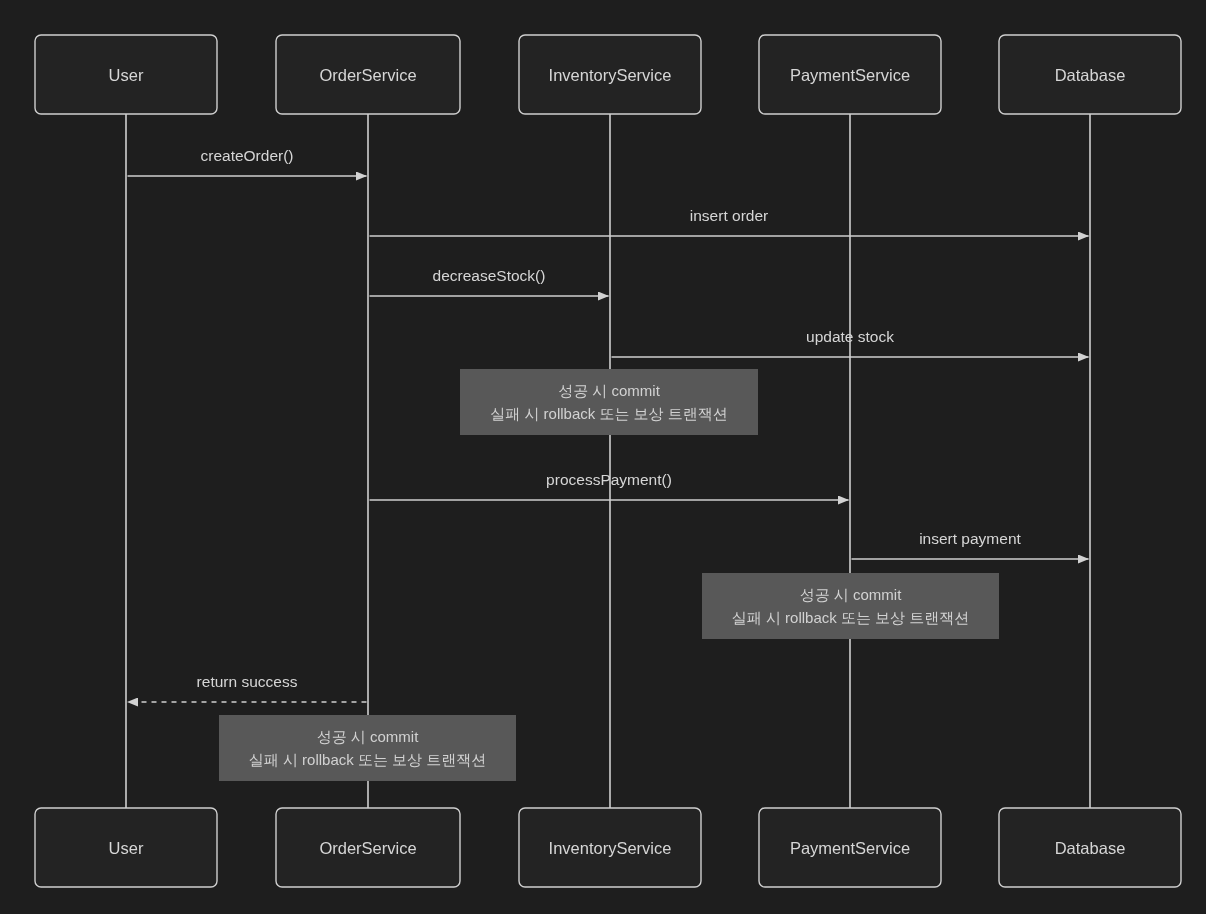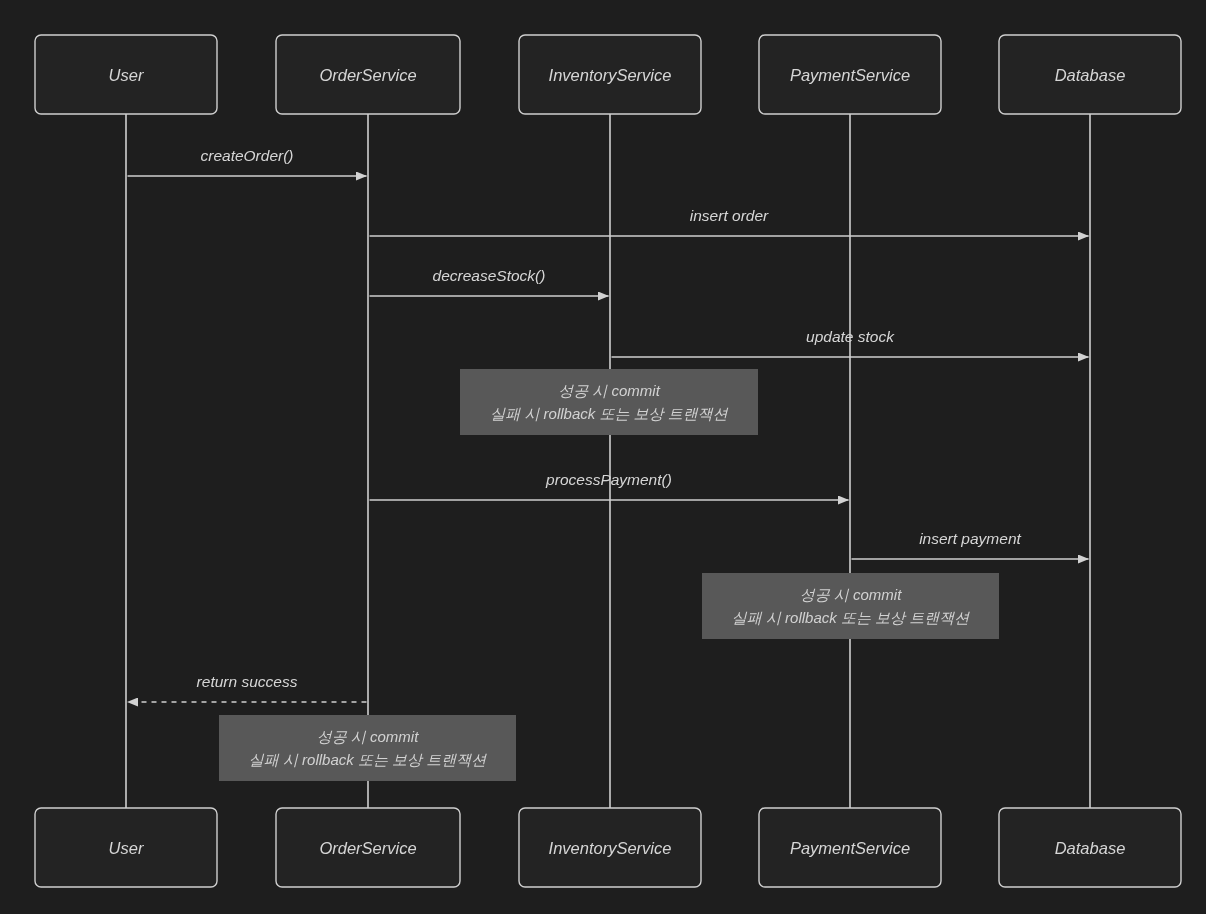--- a/index.html
+++ b/index.html
@@ -11,21 +11,20 @@
     width: 1206px;
     height: 914px;
     overflow: hidden;
     font-family: "Liberation Sans", "DejaVu Sans", sans-serif;
   }
   #diagram-root {
     position: relative;
     width: 1132px;
     height: 914px;
     background: #1e1e1e;
-    font-style: italic;
   }
   #diagram-svg {
     position: absolute;
     left: 0;
     top: 0;
     width: 1206px;
     height: 914px;
     display: block;
   }
   .participant-label,

